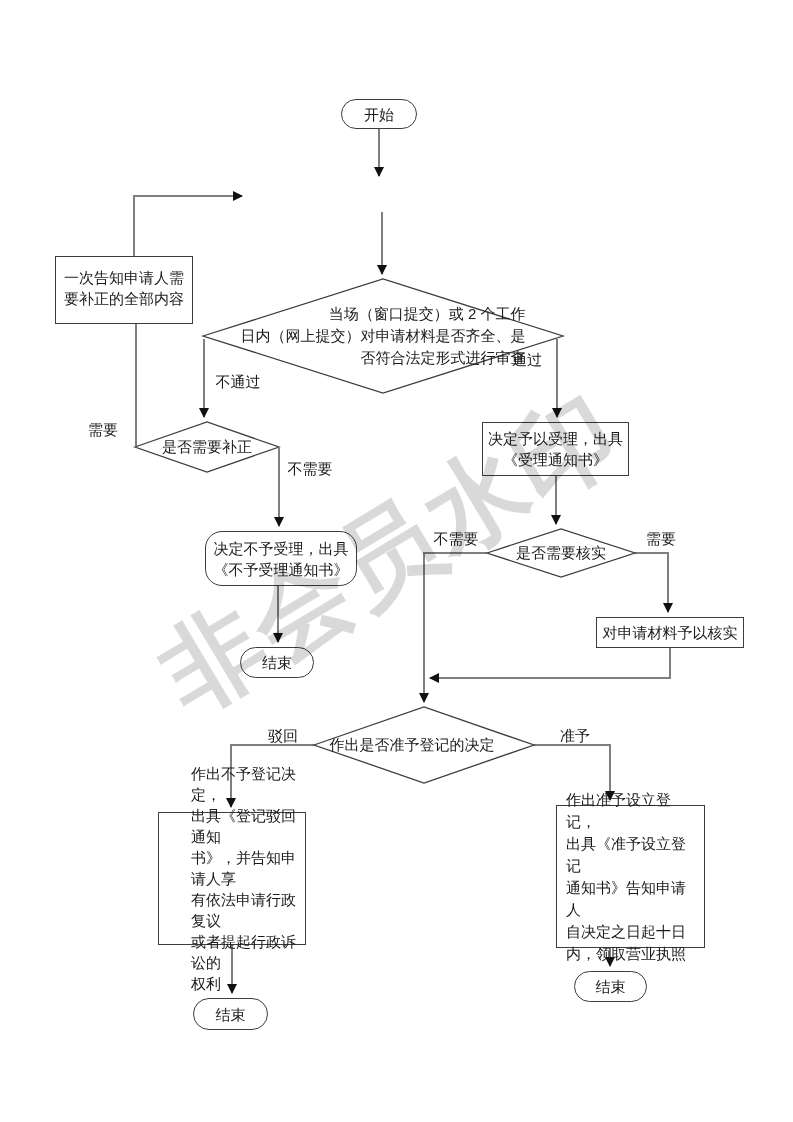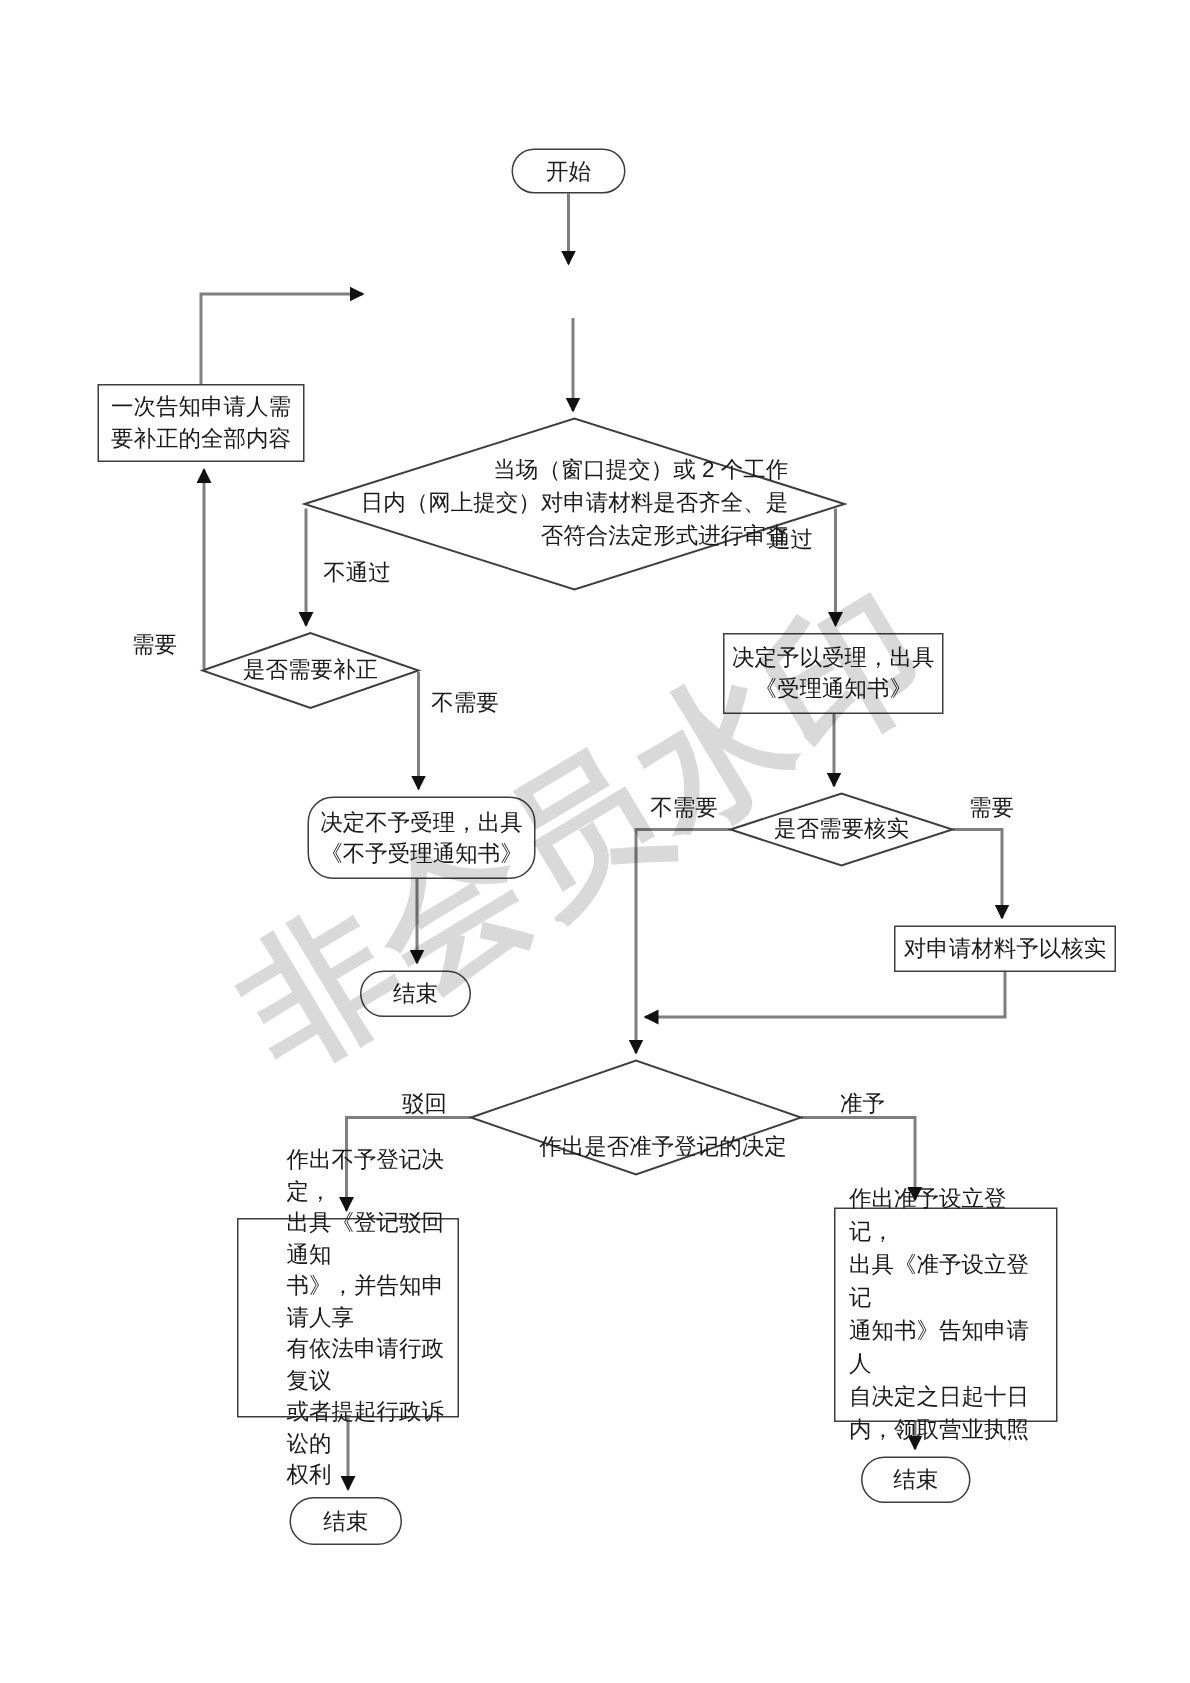--- a/index.html
+++ b/index.html
@@ -65,21 +65,21 @@
       <polygon points="203,336 383,279 563,336 383,393"></polygon>
       <polygon points="135,447 207,422 279,447 207,472"></polygon>
       <polygon points="487,553 561,529 635,553 561,577"></polygon>
       <polygon points="314,745 424,707 534,745 424,783"></polygon>
     </g>
   </svg>
 
   <div class="node capsule" style="left:341px;top:99px;width:76px;height:30px;">开始</div>
 
 
-  <div class="node" style="left:65px;top:256px;width:138px;height:52px;">一次告知申请人需
+  <div class="node" style="left:55px;top:256px;width:138px;height:68px;font-family:Liberation Mono, monospace;">一次告知申请人需
 要补正的全部内容</div>
 
   <div class="node" style="left:205px;top:531px;width:152px;height:55px;border-radius:17px;">决定不予受理，出具
 《不予受理通知书》</div>
 
   <div class="node capsule" style="left:240px;top:647px;width:74px;height:31px;">结束</div>
 
   <div class="node" style="left:596px;top:617px;width:148px;height:31px;">对申请材料予以核实</div>
 
   <div class="node" style="left:482px;top:422px;width:147px;height:54px;">决定予以受理，出具
@@ -103,21 +103,21 @@
   <div class="node capsule" style="left:574px;top:971px;width:73px;height:31px;">结束</div>
 
   <div class="dtext" style="left:223px;top:301px;width:320px;height:70px;">当场（窗口提交）或 2 个工作
 日内（网上提交）对申请材料是否齐全、是
 否符合法定形式进行审查</div>
 
   <div class="dtext" style="left:147px;top:436px;width:120px;height:22px;">是否需要补正</div>
 
   <div class="dtext" style="left:501px;top:542px;width:120px;height:22px;">是否需要核实</div>
 
-  <div class="dtext" style="left:352px;top:734px;width:180px;height:22px;margin-top:20px;">作出是否准予登记的决定</div>
+  <div class="dtext" style="left:322px;top:734px;width:180px;height:22px;">作出是否准予登记的决定</div>
 
   <div class="elabel" style="left:238px;top:382px;">不通过</div>
   <div class="elabel" style="left:527px;top:360px;">通过</div>
   <div class="elabel" style="left:103px;top:430px;">需要</div>
   <div class="elabel" style="left:310px;top:469px;">不需要</div>
   <div class="elabel" style="left:456px;top:539px;">不需要</div>
   <div class="elabel" style="left:661px;top:539px;">需要</div>
   <div class="elabel" style="left:283px;top:736px;">驳回</div>
   <div class="elabel" style="left:563px;top:736px;margin-left:12px;">准予</div>
 

